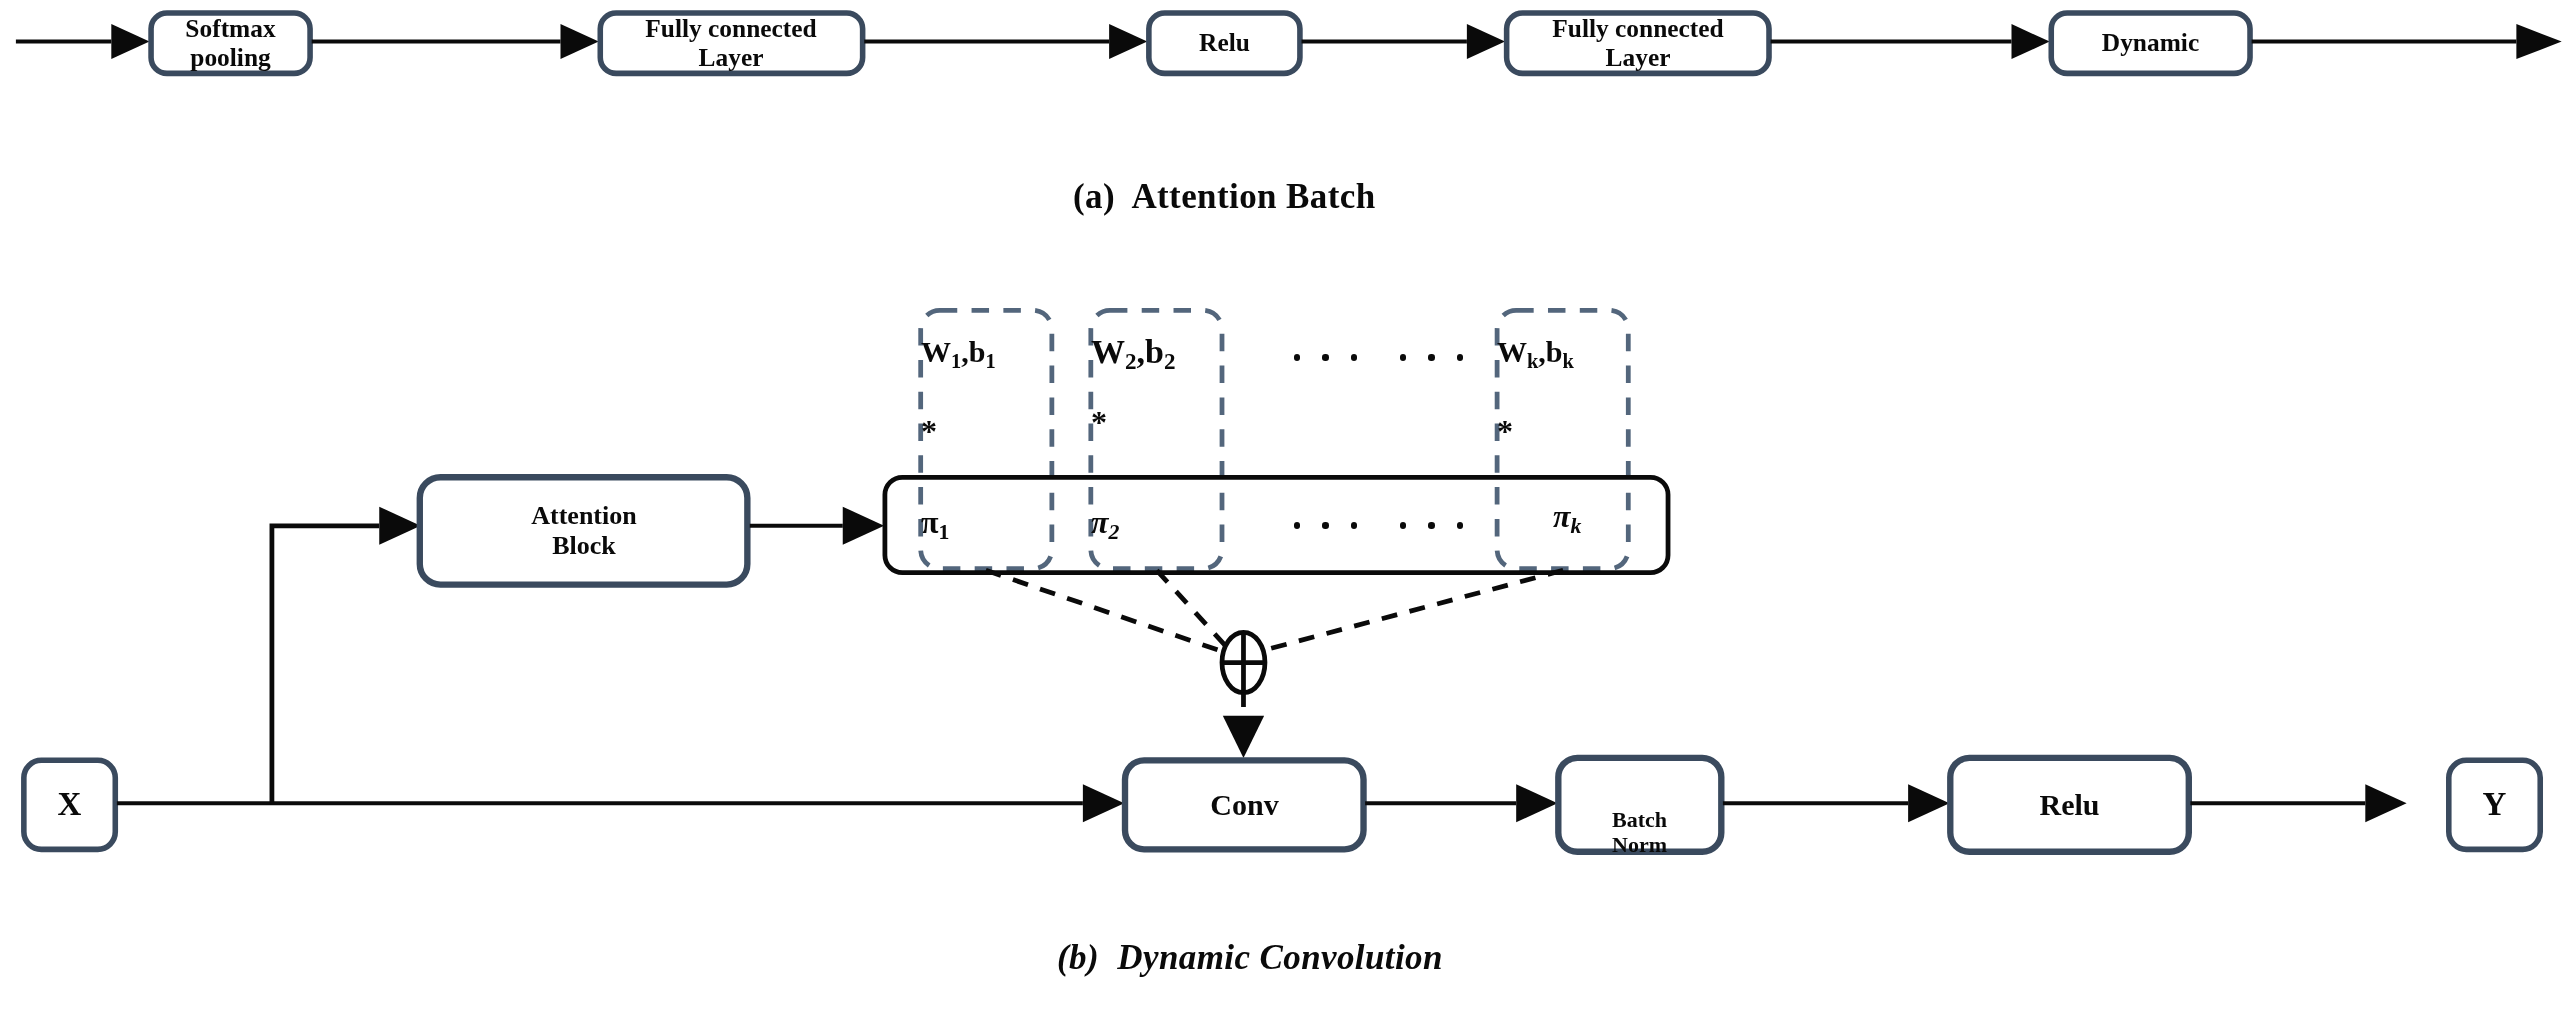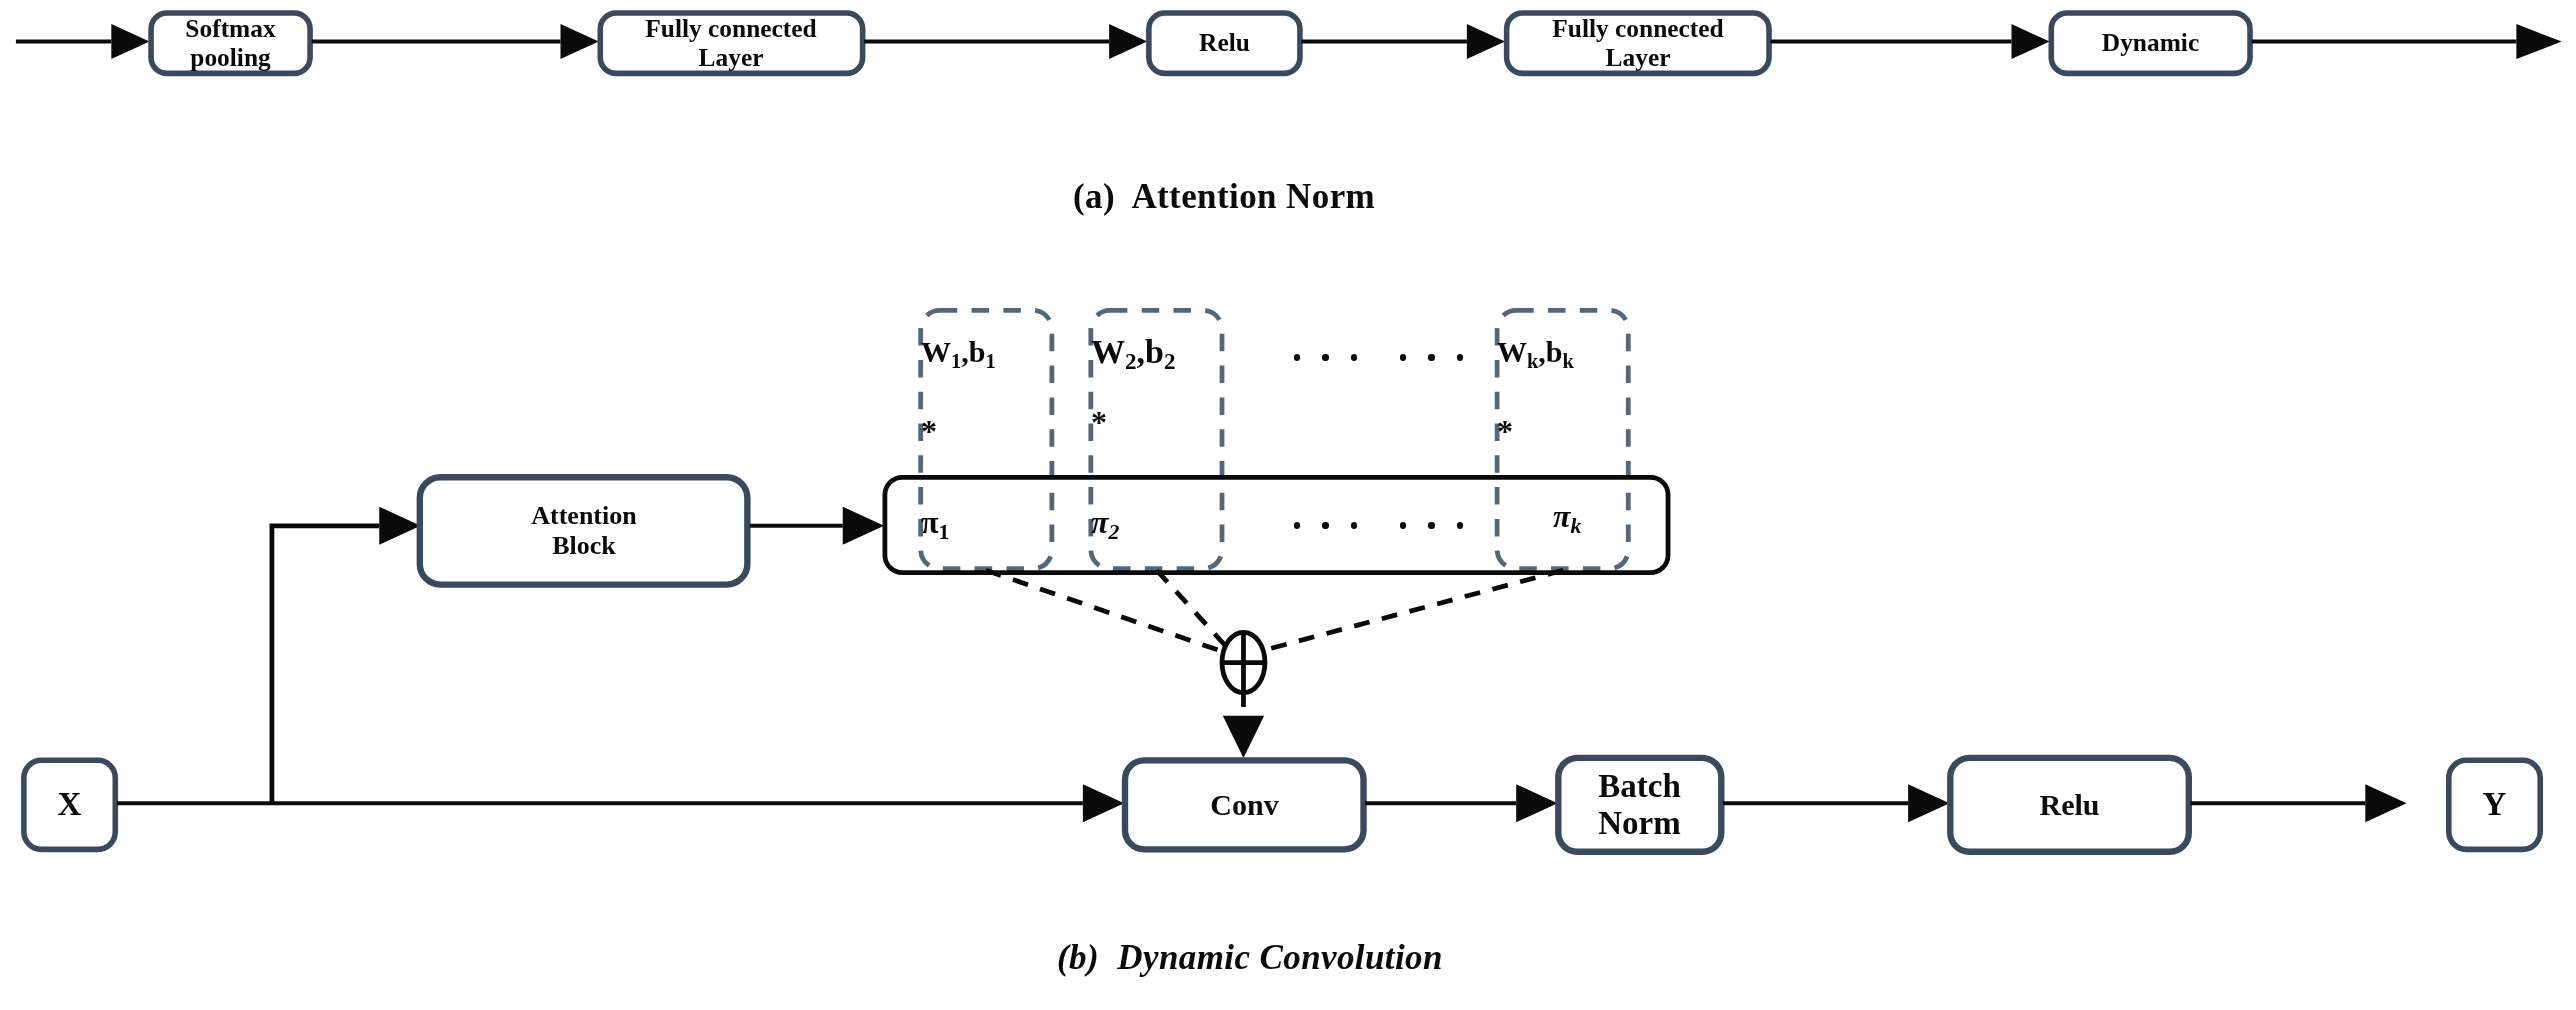--- a/index.html
+++ b/index.html
@@ -191,21 +191,21 @@
 
 <div class="node-label" style="left:151px; top:12.7px; width:159px; height:60px; font-size:25.4px;">Softmax
 pooling</div>
 <div class="node-label" style="left:600px; top:12.7px; width:262px; height:60px; font-size:25.4px;">Fully connected
 Layer</div>
 <div class="node-label" style="left:1149px; top:12.7px; width:151px; height:60px; font-size:25.4px;">Relu</div>
 <div class="node-label" style="left:1507px; top:12.7px; width:262px; height:60px; font-size:25.4px;">Fully connected
 Layer</div>
 <div class="node-label" style="left:2051px; top:12.7px; width:199px; height:60px; font-size:25.4px;">Dynamic</div>
 
-<div class="caption" style="left:1073px; top:177px;">(a)  Attention Norm</div>
+<div class="caption" style="left:1073px; top:177px;">(a)  Attention Batch</div>
 
 <div class="sym" style="left:921px; top:322px; width:131px; height:64px; font-size:30px;">
   <span>W<sub>1</sub>,b<sub>1</sub></span>
 </div>
 <div class="sym" style="left:921px; top:407px; width:131px; height:48px; font-size:32px;">
   <span>*</span>
 </div>
 <div class="sym" style="left:921px; top:493px; width:131px; height:64px; font-size:32px; ">
   <span>π<sub>1</sub></span>
 </div>
@@ -238,19 +238,19 @@
 <div class="dots" style="left:1263px; top:504px; width:231px; justify-content:center;">
   <span class="dotgrp"><span></span><span></span><span></span></span>
   <span style="display:inline-block;width:20.7px"></span>
   <span class="dotgrp"><span></span><span></span><span></span></span>
 </div>
 
 <div class="node-label" style="left:24px; top:760px; width:91px; height:89px; font-size:33px;">X</div>
 <div class="node-label" style="left:420px; top:477px; width:328px; height:107px; font-size:26px;">Attention
 Block</div>
 <div class="node-label" style="left:1125px; top:760px; width:239px; height:89px; font-size:30px;">Conv</div>
-<div class="node-label" style="left:1558px; top:758px; width:163px; height:94px; font-size:33px;">Batch
+<div class="node-label" style="left:1558px; top:786px; width:163px; height:94px; font-size:22px;">Batch
 Norm</div>
 <div class="node-label" style="left:1950px; top:758px; width:239px; height:94px; font-size:30px;">Relu</div>
 <div class="node-label" style="left:2449px; top:760px; width:91px; height:89px; font-size:33px;">Y</div>
 
 <div class="caption" style="left:1057px; top:938px;font-style:italic;">(b)  Dynamic Convolution</div>
 
 
 </body></html>

